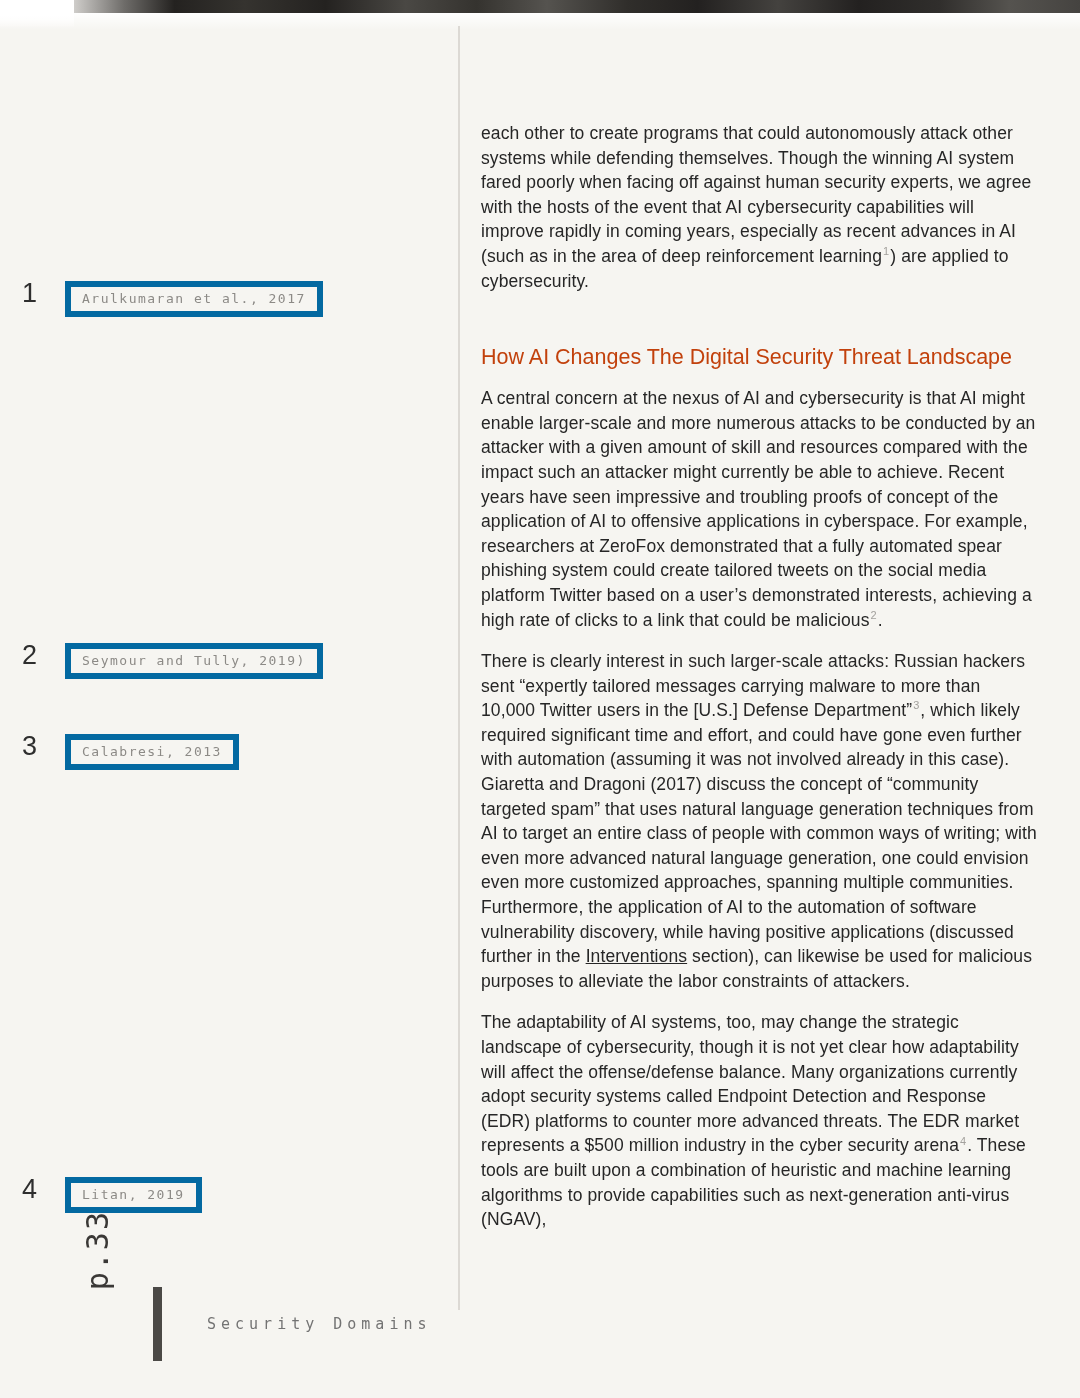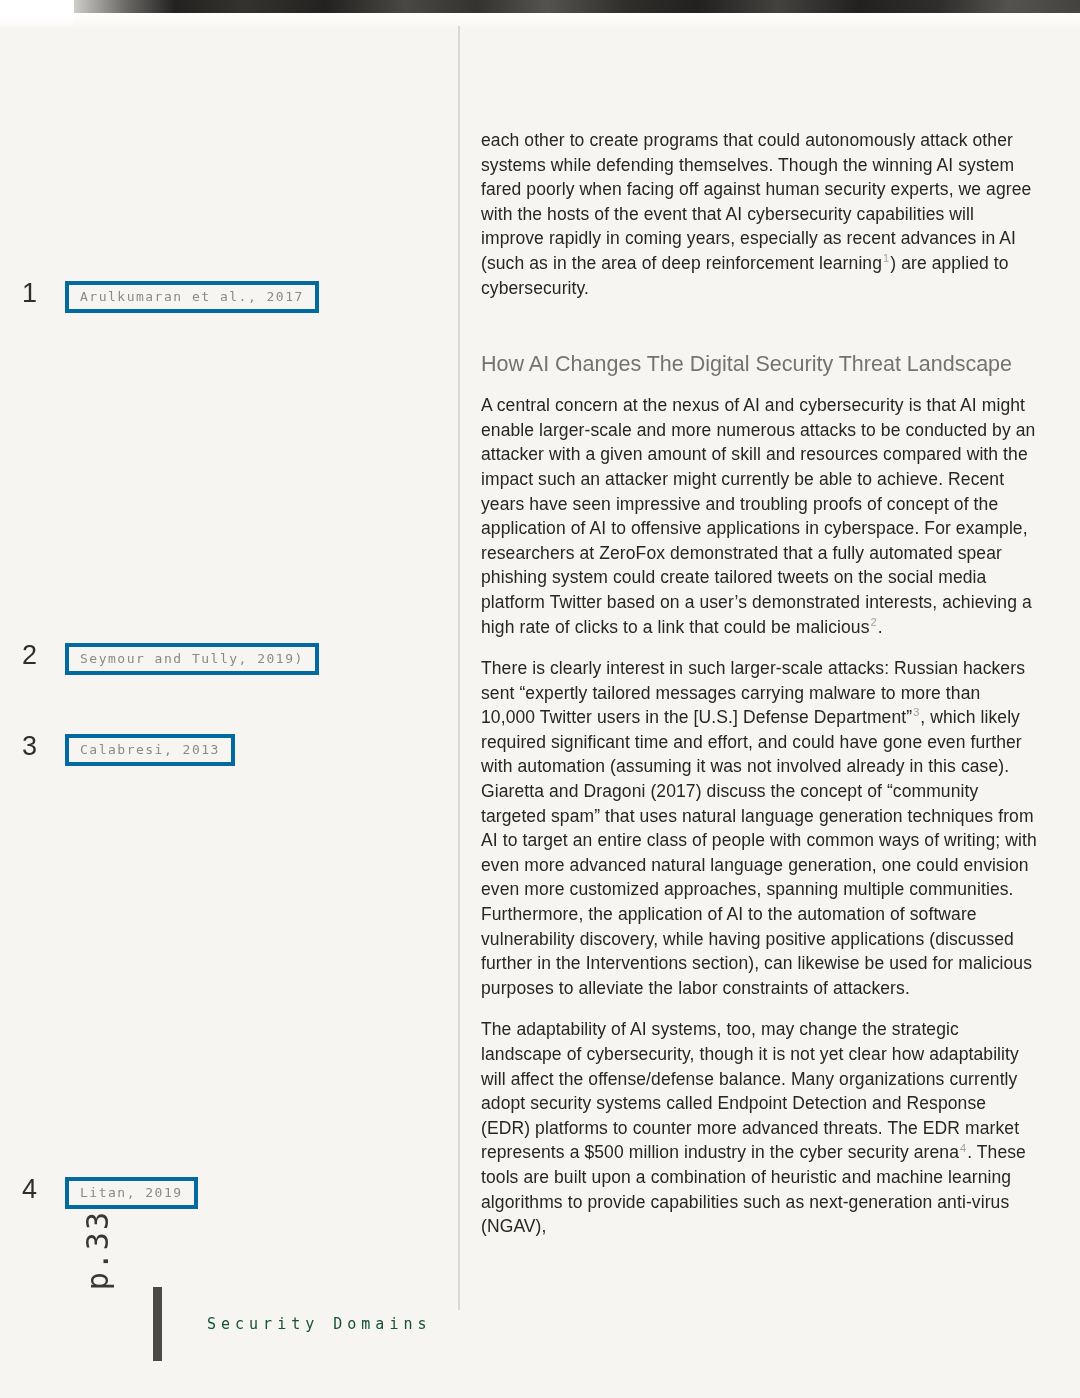--- a/index.html
+++ b/index.html
@@ -43,72 +43,72 @@
   .margin-note:nth-child(2) { top: 642px; }
   .margin-note:nth-child(3) { top: 733px; }
   .margin-note:nth-child(4) { top: 1176px; }
   .note-number {
     font-size: 27px; line-height: 27px; color: #2e2e2e;
     width: 43px; flex: 0 0 auto;
   }
   .citation-box {
     display: inline-block;
     margin-top: 1px;
-    border: 4px solid #0369a1;
+    border: 6px solid #0369a1;
     padding: 4px 11px 5px;
     font-family: "DejaVu Sans Mono", "Liberation Mono", monospace;
     font-size: 13px; line-height: 15px;
     letter-spacing: 1.5px;
     color: #8c8a86;
     white-space: nowrap;
     cursor: pointer;
   }
   
   .content-col {
-    position: absolute; left: 481px; top: 128px; width: 558px;
+    position: absolute; left: 481px; top: 121px; width: 558px;
     color: #262626;
   }
   .body-paragraph {
     font-size: 17.5px; line-height: 24.6px;
     margin: 0 0 17px;
     letter-spacing: 0.1px;
   }
   .section-heading {
     font-weight: 400;
     font-size: 21.5px; line-height: 28px;
-    color: #737373;
+    color: #c2410c;
     margin: 50px 0 15px;
   }
   .fn-ref {
     font-size: 11px;
     color: #a3a19d;
     vertical-align: super;
     line-height: 0;
     margin: 0 1px;
     cursor: pointer;
   }
-  .inline-link { cursor: pointer; }
+  .inline-link { text-decoration: underline; cursor: pointer; }
   
   .page-number {
     position: absolute; left: 80px; top: 1210px;
     writing-mode: vertical-rl; transform: rotate(180deg);
     font-family: "DejaVu Sans Mono", "Liberation Mono", monospace;
     font-size: 30px; letter-spacing: 2px;
     color: #3a3836;
   }
   .footer-bar {
     position: absolute; left: 153px; top: 1287px;
     width: 9px; height: 74px;
     background: #4b4946;
   }
   .footer-label {
     position: absolute; left: 207px; top: 1315px;
     font-family: "DejaVu Sans Mono", "Liberation Mono", monospace;
     font-size: 15px; letter-spacing: 5px;
-    color: #14532d;
+    color: #737373;
   }
 </style>
 </head>
 <body>
 
 <div class="page">
   <div class="photo-edge"></div>
   <div class="corner-white"></div>
   <div class="photo-glare"></div>
   <div class="column-divider"></div>

